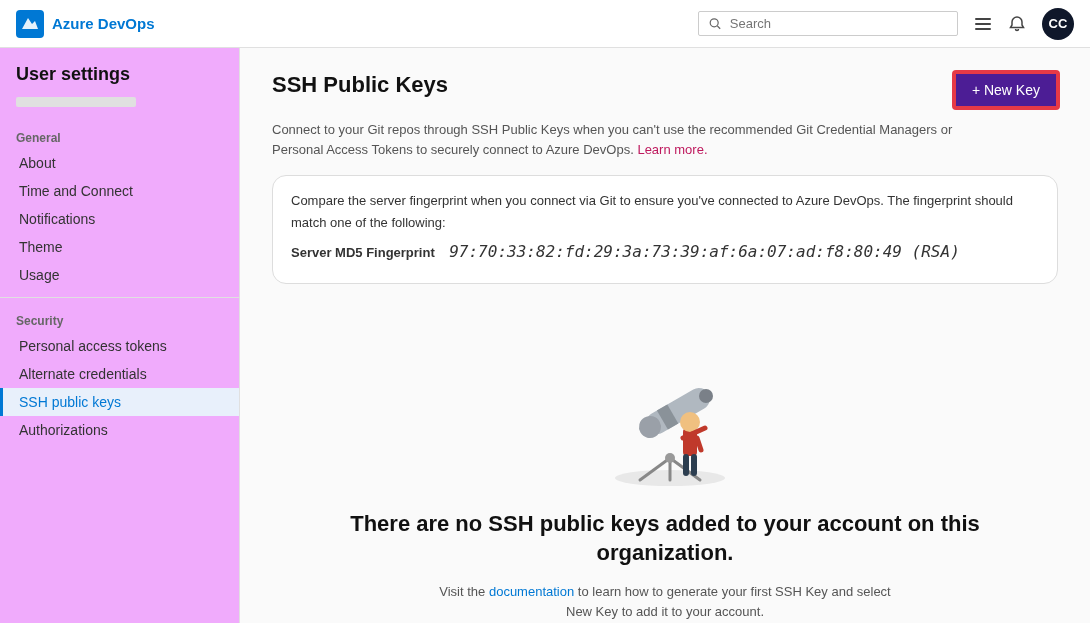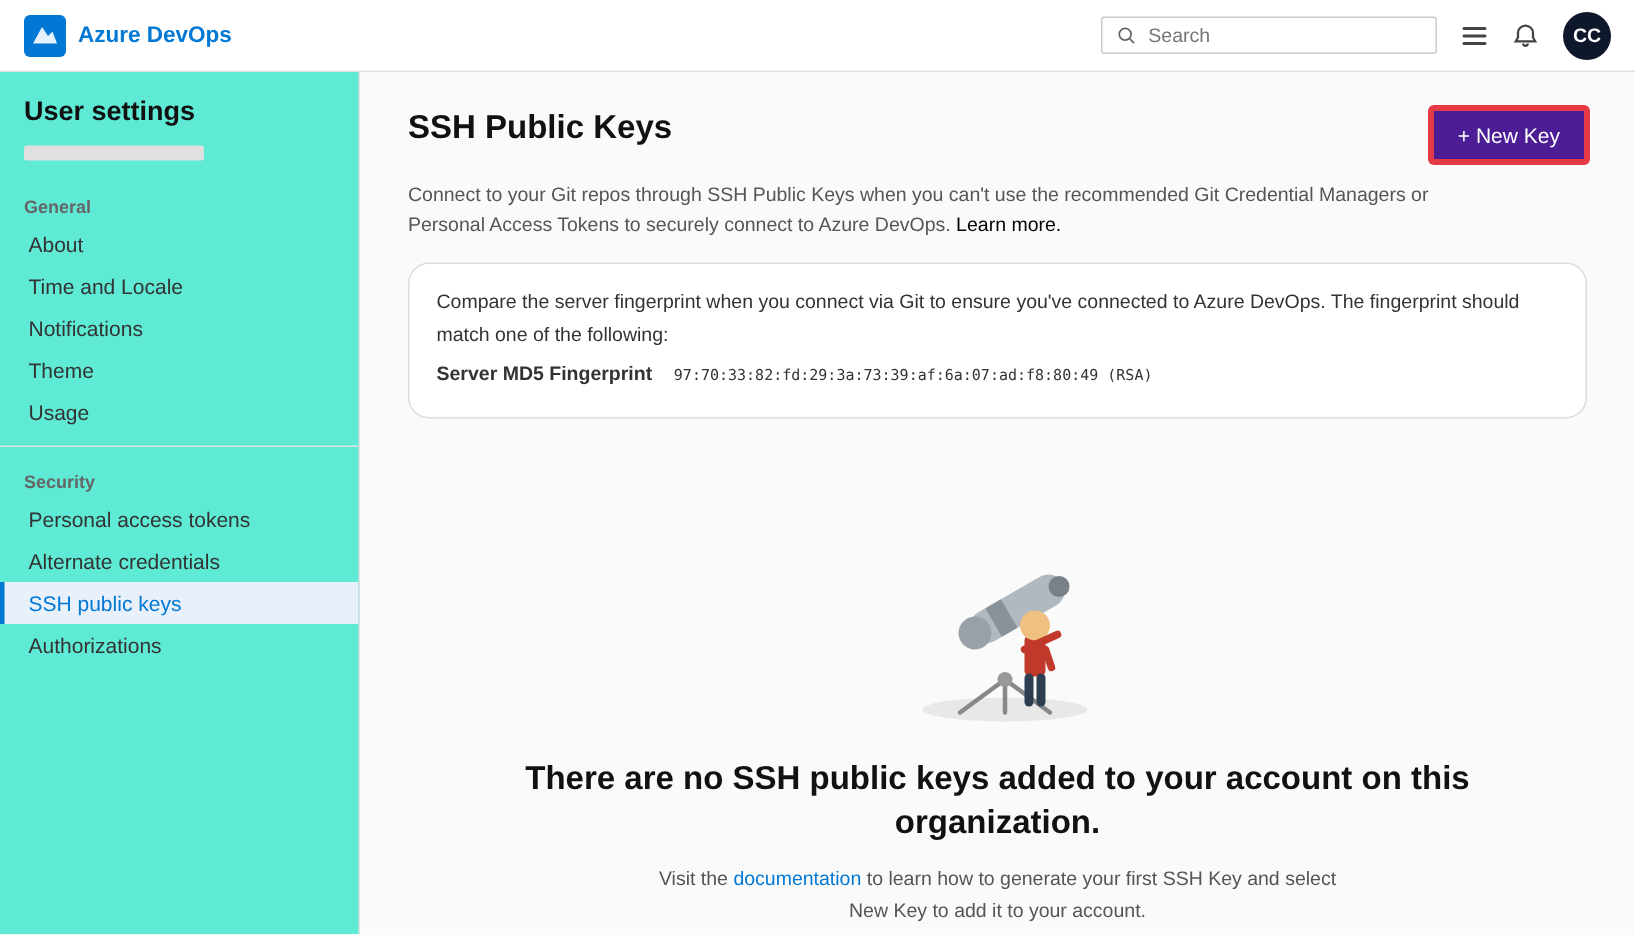--- a/index.html
+++ b/index.html
@@ -10,35 +10,35 @@
       display: flex; align-items: center; height: 48px;
       background: #fff; border-bottom: 1px solid #e0e0e0;
       padding: 0 16px; flex-shrink: 0;
     }
     .topnav-logo { display: flex; align-items: center; gap: 8px; margin-right: auto; justify-content: space-between; }
     .topnav-logo-icon { width: 28px; height: 28px; }
     .topnav-logo-text { font-size: 15px; font-weight: 600; color: #0078d4; }
     .topnav-search {
       display: flex; align-items: center;
       border: 1px solid #ccc; border-radius: 2px;
-      padding: 4px 10px; width: 224px; gap: 8px; color: #666;
+      padding: 4px 10px; width: 260px; gap: 8px; color: #666;
       background: #fff;
     }
     .topnav-search input { border: none; outline: none; font-size: 13px; width: 100%; color: #333; }
     .topnav-icons { display: flex; align-items: center; gap: 16px; margin-left: 16px; }
     .topnav-icon-btn { background: none; border: none; cursor: pointer; color: #444; font-size: 18px; display: flex; align-items: center; }
     .topnav-avatar { width: 32px; height: 32px; border-radius: 50%; background: #0f172a; color: #fff; display: flex; align-items: center; justify-content: center; font-size: 13px; font-weight: 600; cursor: pointer; }
 
     
     .main-layout { display: flex; flex: 1; overflow: hidden; }
 
     
     .sidebar {
       width: 240px; flex-shrink: 0;
-      background: #5eead4; border-right: 1px solid #e0e0e0;
+      background: #f0abfc; border-right: 1px solid #e0e0e0;
       overflow-y: auto; padding: 16px 0;
     }
     .sidebar-title { font-size: 18px; font-weight: 600; padding: 0 16px 12px; color: #111; }
     .sidebar-user { padding: 0 16px 16px; }
     .sidebar-user-bar { height: 10px; width: 120px; background: #e0e0e0; border-radius: 2px; }
     .sidebar-section-label { font-size: 12px; font-weight: 600; color: #666; padding: 8px 16px 4px; text-transform: none; }
     .sidebar-item {
       display: flex; align-items: center;
       padding: 6px 16px; cursor: pointer; color: #333; font-size: 14px;
       border-left: 3px solid transparent;
@@ -53,29 +53,29 @@
     .new-key-btn {
       display: flex; align-items: center; gap: 6px;
       background: #4c1d95; color: #fff;
       border: 2px solid #e63946;
       border-radius: 2px; padding: 8px 16px;
       font-size: 14px; font-weight: 500; cursor: pointer;
       white-space: nowrap;
       box-shadow: 0 0 0 2px #e63946;
     }
     .content-desc { font-size: 13px; color: #555; margin-bottom: 16px; line-height: 1.5; max-width: 700px; }
-    .content-desc a { color: #000000; text-decoration: none; }
+    .content-desc a { color: #be185d; text-decoration: none; }
 
     .fingerprint-box {
       background: #fff; border: 1px solid #ddd; border-radius: 14px;
       padding: 14px 18px; margin-bottom: 6px; font-size: 13px; line-height: 1.7;
     }
     .fingerprint-box p { margin-bottom: 4px; color: #333; }
     .fp-label { font-weight: 600; }
-    .fp-value { font-family: monospace; font-size: 10px; }
+    .fp-value { font-family: monospace; font-size: 16px; font-style: italic; }
 
     
     .empty-state { text-align: center; padding: 20px 40px 40px; }
     .telescope-svg { margin: 0 auto 20px; display: block; }
     .empty-title { font-size: 22px; font-weight: 600; color: #111; margin-bottom: 14px; line-height: 1.3; }
     .empty-desc { font-size: 13px; color: #555; line-height: 1.6; max-width: 480px; margin: 0 auto; }
     .empty-desc a { color: #0078d4; text-decoration: none; }
   </style>
 </head>
 <body>
@@ -123,21 +123,21 @@
     <div class="sidebar-user">
       <div class="sidebar-user-bar"></div>
     </div>
 
     <div class="sidebar-section-label">General</div>
 
     <div class="sidebar-item">
       <span>About</span>
     </div>
     <div class="sidebar-item">
-      <span>Time and Locale</span>
+      <span>Time and Connect</span>
     </div>
     <div class="sidebar-item">
       <span>Notifications</span>
     </div>
     <div class="sidebar-item">
       <span>Theme</span>
     </div>
     <div class="sidebar-item">
       <span>Usage</span>
     </div>

